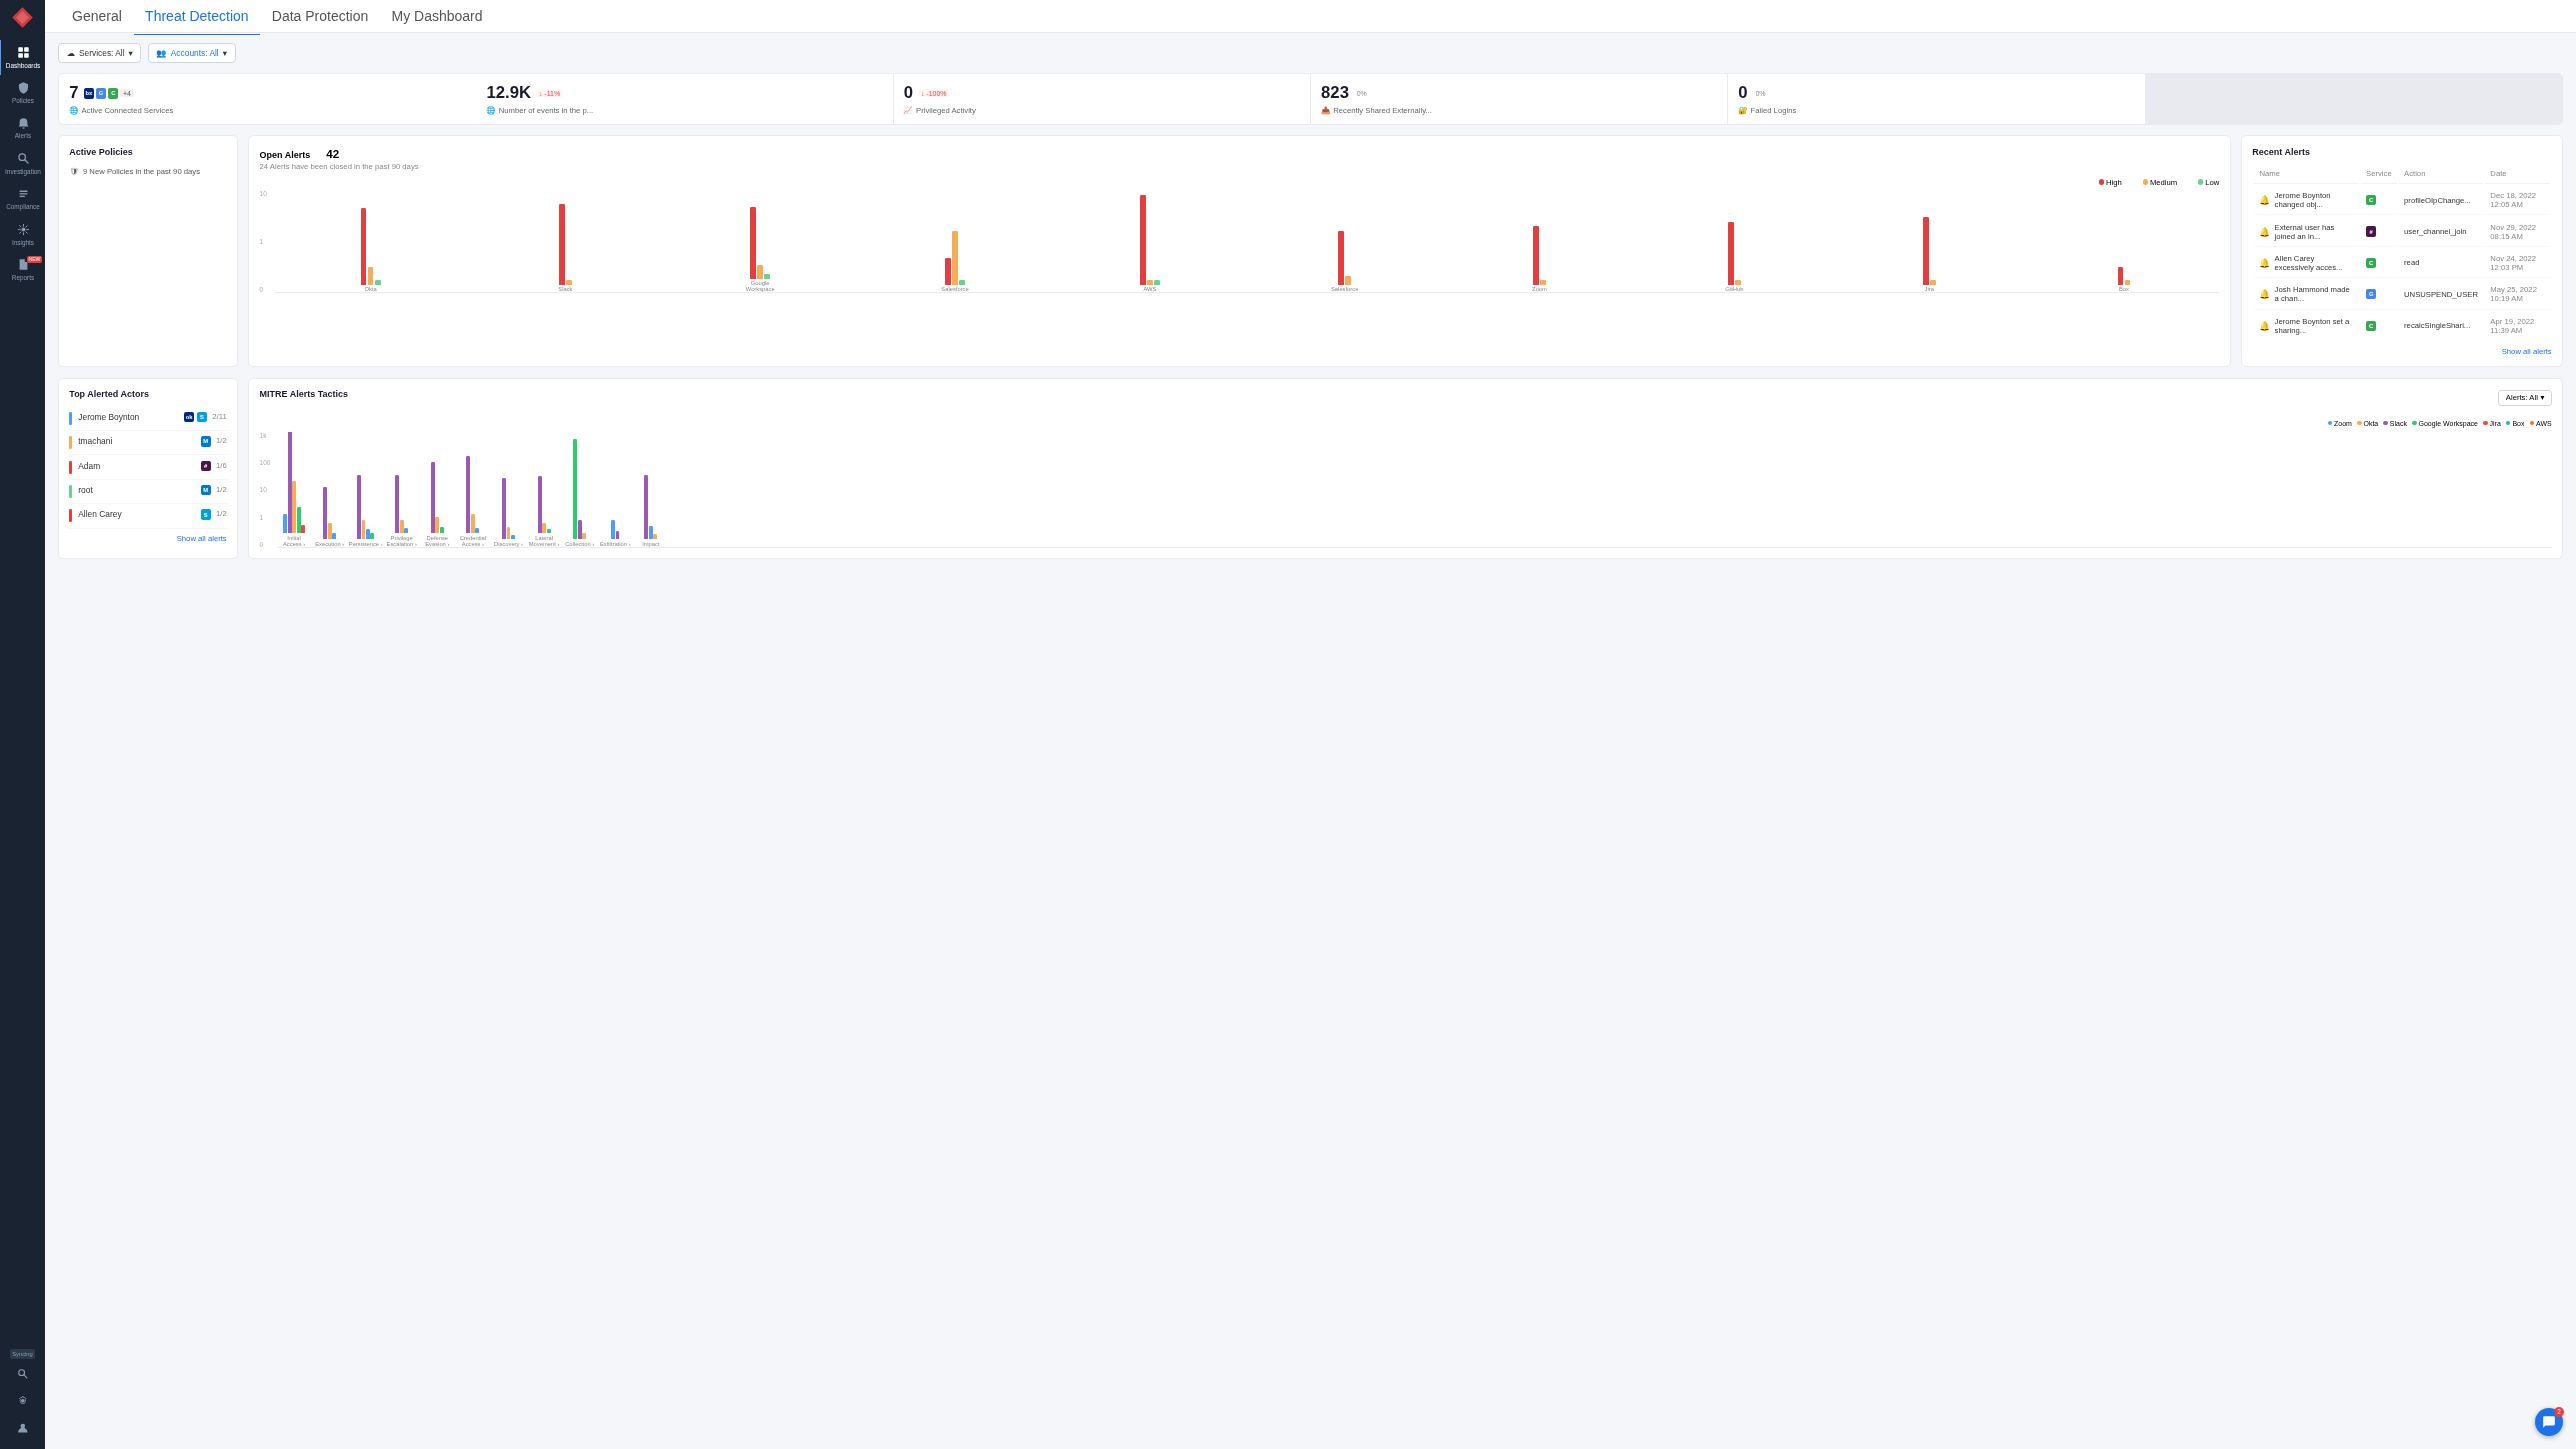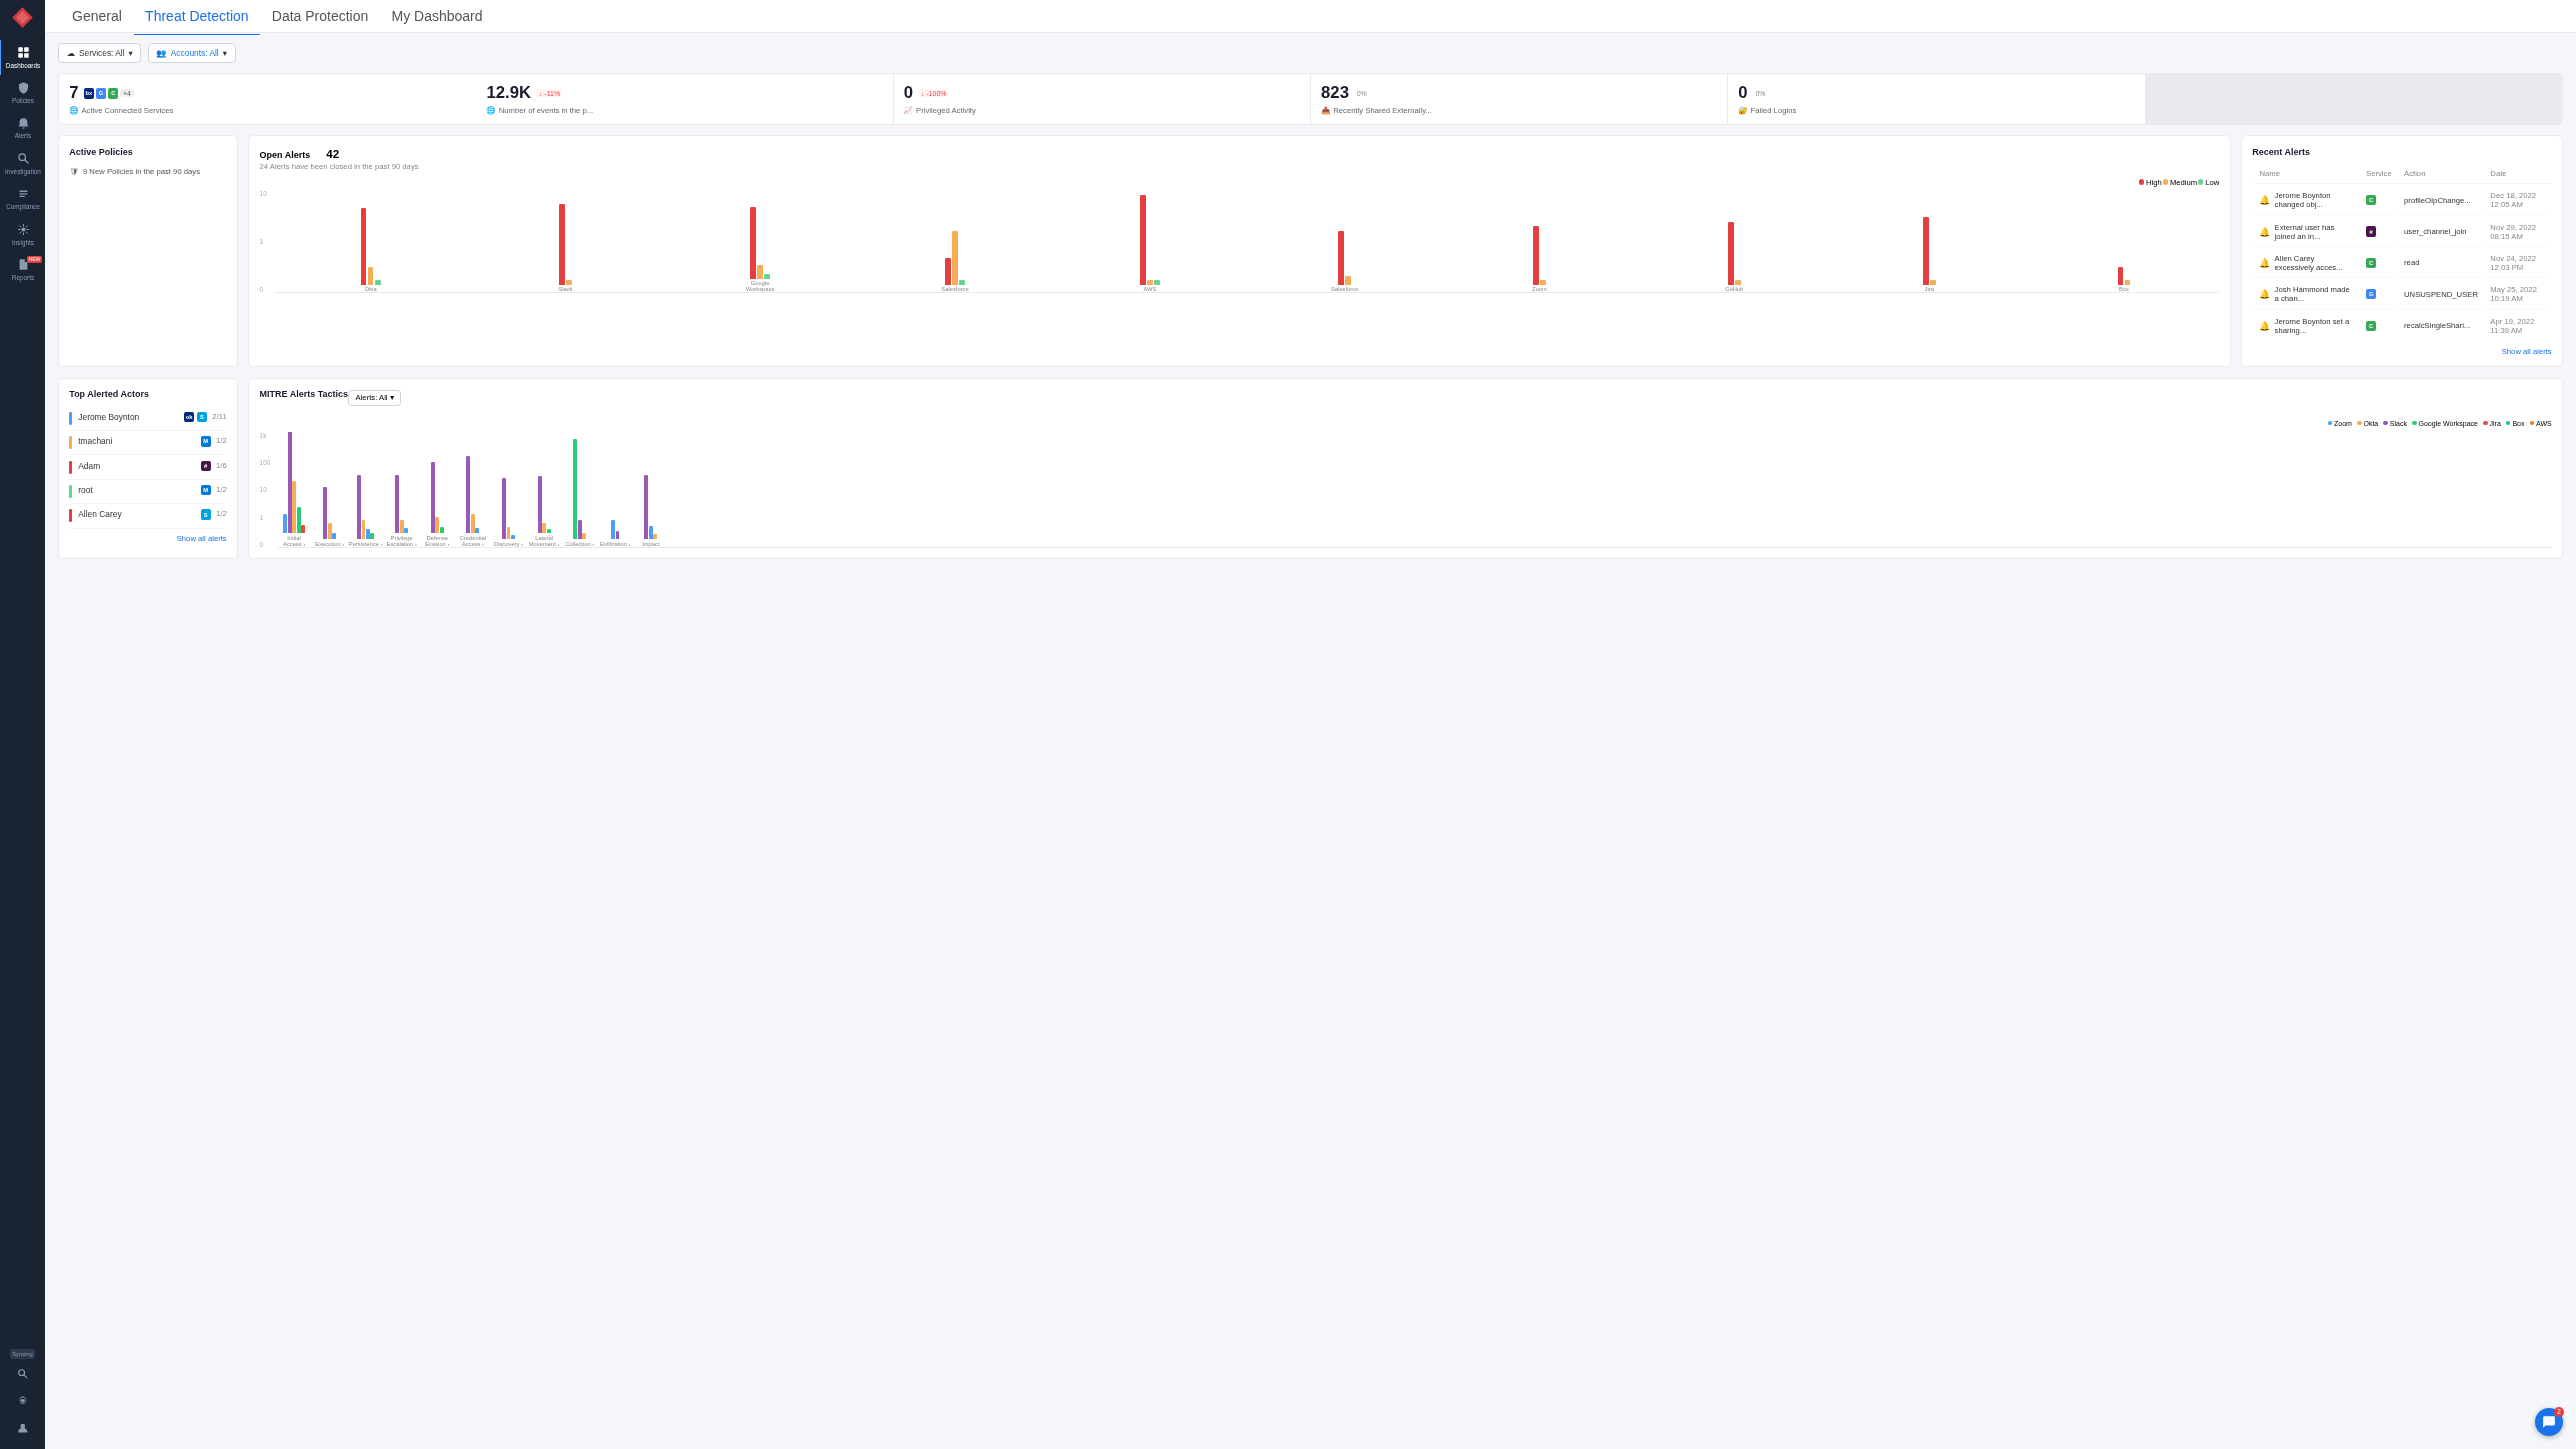--- a/index.html
+++ b/index.html
@@ -122,21 +122,21 @@
     
     .donut-container { display: flex; flex-direction: column; align-items: center; padding: 6.4px 0; }
     .donut-svg { width: 103px; height: 103px; }
     .donut-footer { display: flex; align-items: center; gap: 3.9px; font-size: 7.7px; color: #555; margin-top: 10.3px; }
 
     
     .alerts-header { display: flex; align-items: baseline; gap: 16px; margin-bottom: 2.6px; }
     .alerts-title { font-size: 9px; font-weight: 600; }
     .alerts-count { font-size: 11.6px; font-weight: 700; }
     .alerts-sub { font-size: 7.7px; color: #888; margin-bottom: 6.4px; }
-    .legend { display: flex; gap: 1px; justify-content: flex-end; margin-bottom: 3.9px; font-size: 7.7px; }
+    .legend { display: flex; gap: 21px; justify-content: flex-end; margin-bottom: 3.9px; font-size: 7.7px; }
     .legend-dot { width: 5.2px; height: 5.2px; border-radius: 50%; display: inline-block; margin-right: 1.9px; }
 
     
     .recent-table { width: 100%; font-size: 7.7px; }
     .recent-table th { color: #888; font-weight: 500; padding: 2.6px 5.2px 5.2px; text-align: left; border-bottom: 0.6px solid #f0f0f0; }
     .recent-table td { padding: 5.2px; border-bottom: 0.6px solid #f8f8f8; color: #333; vertical-align: middle; }
     .recent-table tr:last-child td { border-bottom: none; }
     .alert-name { display: flex; align-items: center; gap: 3.9px; }
     .alert-bell { color: #bbb; font-size: 9px; }
     .show-all { color: #1a73e8; font-size: 7.7px; cursor: pointer; text-align: right; display: block; margin-top: 5.2px; }
@@ -157,21 +157,21 @@
       font-size: 8.4px;
     }
     .actor-row:last-child { border-bottom: none; }
     .actor-bar { width: 2.6px; height: 13px; border-radius: 1.3px; margin-right: 6.4px; }
     .actor-name { flex: 1; color: #333; }
     .actor-icons { display: flex; gap: 2.6px; margin-right: 5.2px; }
     .actor-count { color: #888; font-size: 7.7px; white-space: nowrap; }
 
     
     .mitre-card { position: relative; }
-    .mitre-header { display: flex; align-items: center; margin-bottom: 13px; }
+    .mitre-header { display: flex; justify-content: space-between; align-items: center; margin-bottom: 13px; }
     .mitre-legend { display: flex; flex-wrap: wrap; gap: 5.2px; font-size: 7px; justify-content: flex-end; margin-bottom: 5.2px; }
     .mitre-legend-item { display: flex; align-items: center; gap: 1.9px; }
     .mitre-dot { width: 4.5px; height: 4.5px; border-radius: 50%; }
     .alerts-dropdown { border: 0.6px solid #d0d5dd; border-radius: 3.2px; padding: 2.6px 6.4px; font-size: 7.7px; cursor: pointer; display: flex; align-items: center; gap: 2.6px; background: #fff; }
 
     
     .svc-icon { width: 10.3px; height: 10.3px; border-radius: 1.9px; display: inline-flex; align-items: center; justify-content: center; font-size: 5.8px; font-weight: bold; }
     .svc-okta { background: #00297a; color: white; }
     .svc-google { background: #4285f4; color: white; }
     .svc-slack { background: #4a154b; color: white; }

